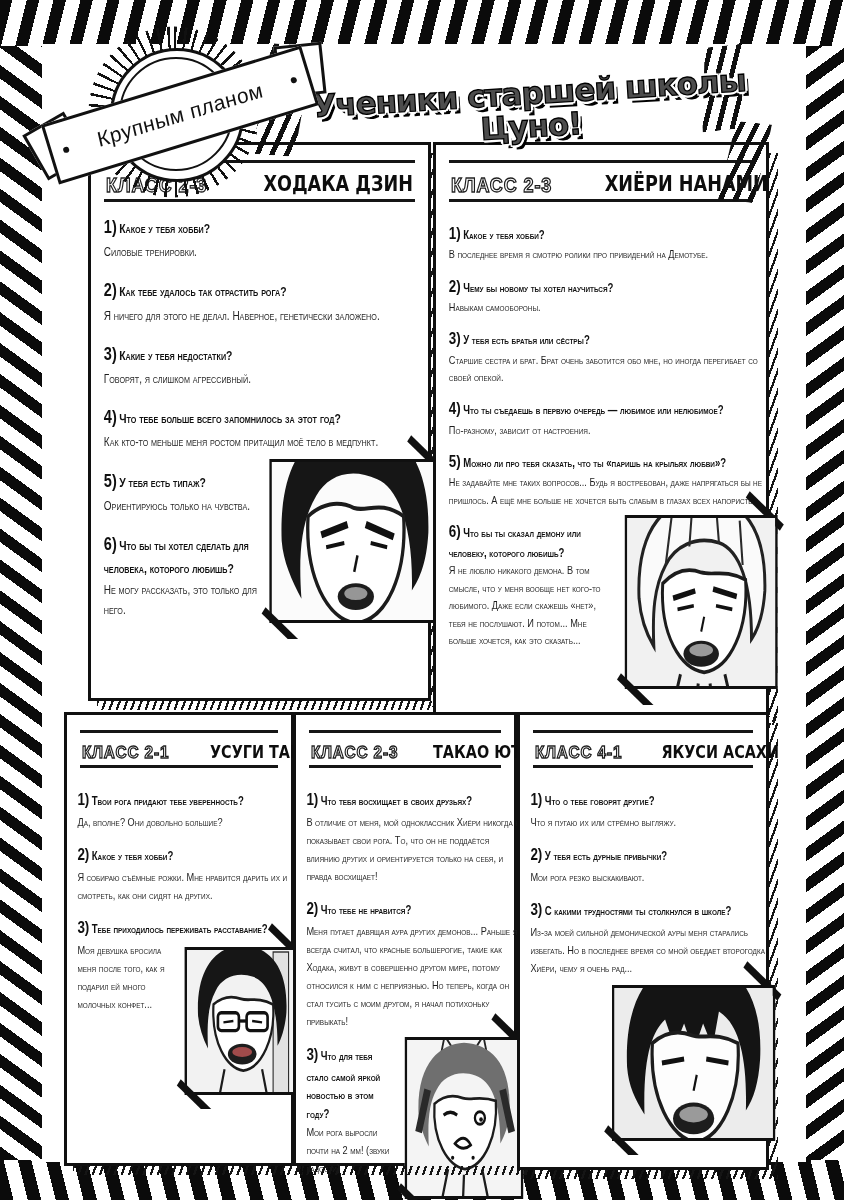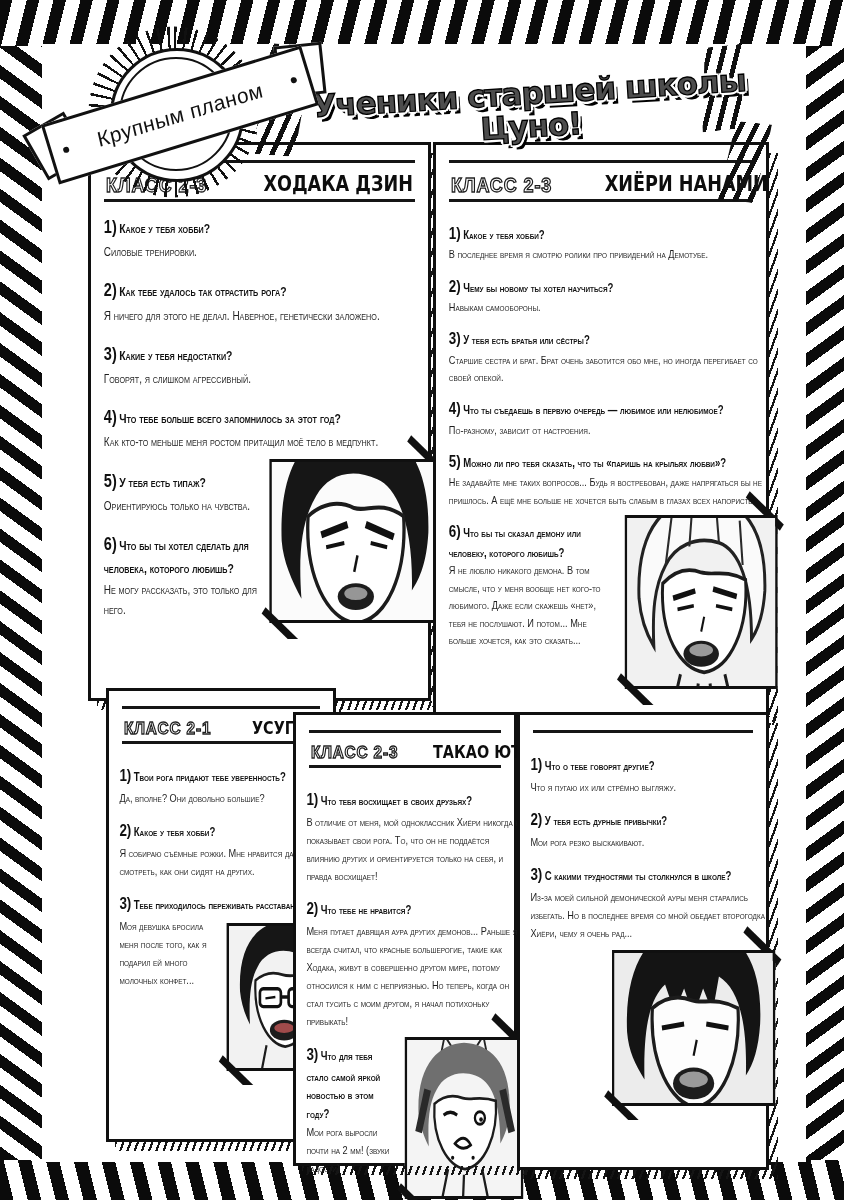--- a/index.html
+++ b/index.html
@@ -60,21 +60,21 @@
     clip-path:polygon(22% 0,100% 0,78% 100%,0 100%);}
 
   
   .card{position:absolute;background:#fff;border:3px solid #101010;z-index:3;overflow:visible;}
   .card::before{content:"";position:absolute;top:8px;bottom:-9px;right:-12px;width:9px;
     background:repeating-linear-gradient(110deg,#151515 0 2.2px,transparent 2.2px 6.8px);}
   .card::after{content:"";position:absolute;left:6px;right:-12px;bottom:-12px;height:9px;
     background:repeating-linear-gradient(110deg,#151515 0 2.2px,transparent 2.2px 6.8px);}
   .card-hodaka{left:88px;top:142px;width:337px;height:553px;}
   .card-hiyori{left:433px;top:142px;width:330px;height:568px;}
-  .card-usugi{left:64px;top:688px;width:224px;height:448px;margin-left:42px;}
+  .card-usugi{left:64px;top:712px;width:224px;height:448px;}
   .card-takao{left:293px;top:712px;width:218px;height:448px;}
   .card-yakusi{left:517px;top:712px;width:246px;height:452px;}
 
   .top-rule{margin:15px 13px 0;border-top:3px solid #151515;}
   .card-header{display:flex;justify-content:space-between;align-items:flex-end;
     margin:10px 13px 0;padding:0 2px 4px;border-bottom:3.5px solid #151515;}
   .class-label{display:inline-block;font-weight:800;font-size:20px;line-height:1;
     color:#fff;-webkit-text-stroke:1.3px #1d1d1d;letter-spacing:1px;white-space:nowrap;
     transform:scaleX(.9);transform-origin:left bottom;}
   .char-name{display:inline-block;font-family:"DejaVu Sans",sans-serif;font-weight:900;
@@ -310,20 +310,24 @@
     </figure>
     <div class="qa">
       <div class="q"><span class="qn">3)</span><span class="q-text">Что для тебя стало самой яркой новостью в этом году?</span></div>
       <div class="a">Мои рога выросли почти на 2 мм! (звуки радости)</div>
     </div>
   </div>
 </section>
 
 <section class="card card-sm card-yakusi">
   <div class="top-rule"></div>
+  <header class="card-header">
+    <span class="class-label">КЛАСС 4-1</span>
+    <span class="char-name">ЯКУСИ АСАХИ</span>
+  </header>
   <div class="card-body">
     <div class="qa">
       <div class="q"><span class="qn">1)</span><span class="q-text">Что о тебе говорят другие?</span></div>
       <div class="a">Что я пугаю их или стрёмно выгляжу.</div>
     </div>
     <div class="qa">
       <div class="q"><span class="qn">2)</span><span class="q-text">У тебя есть дурные привычки?</span></div>
       <div class="a">Мои рога резко выскакивают.</div>
     </div>
     <div class="qa">

